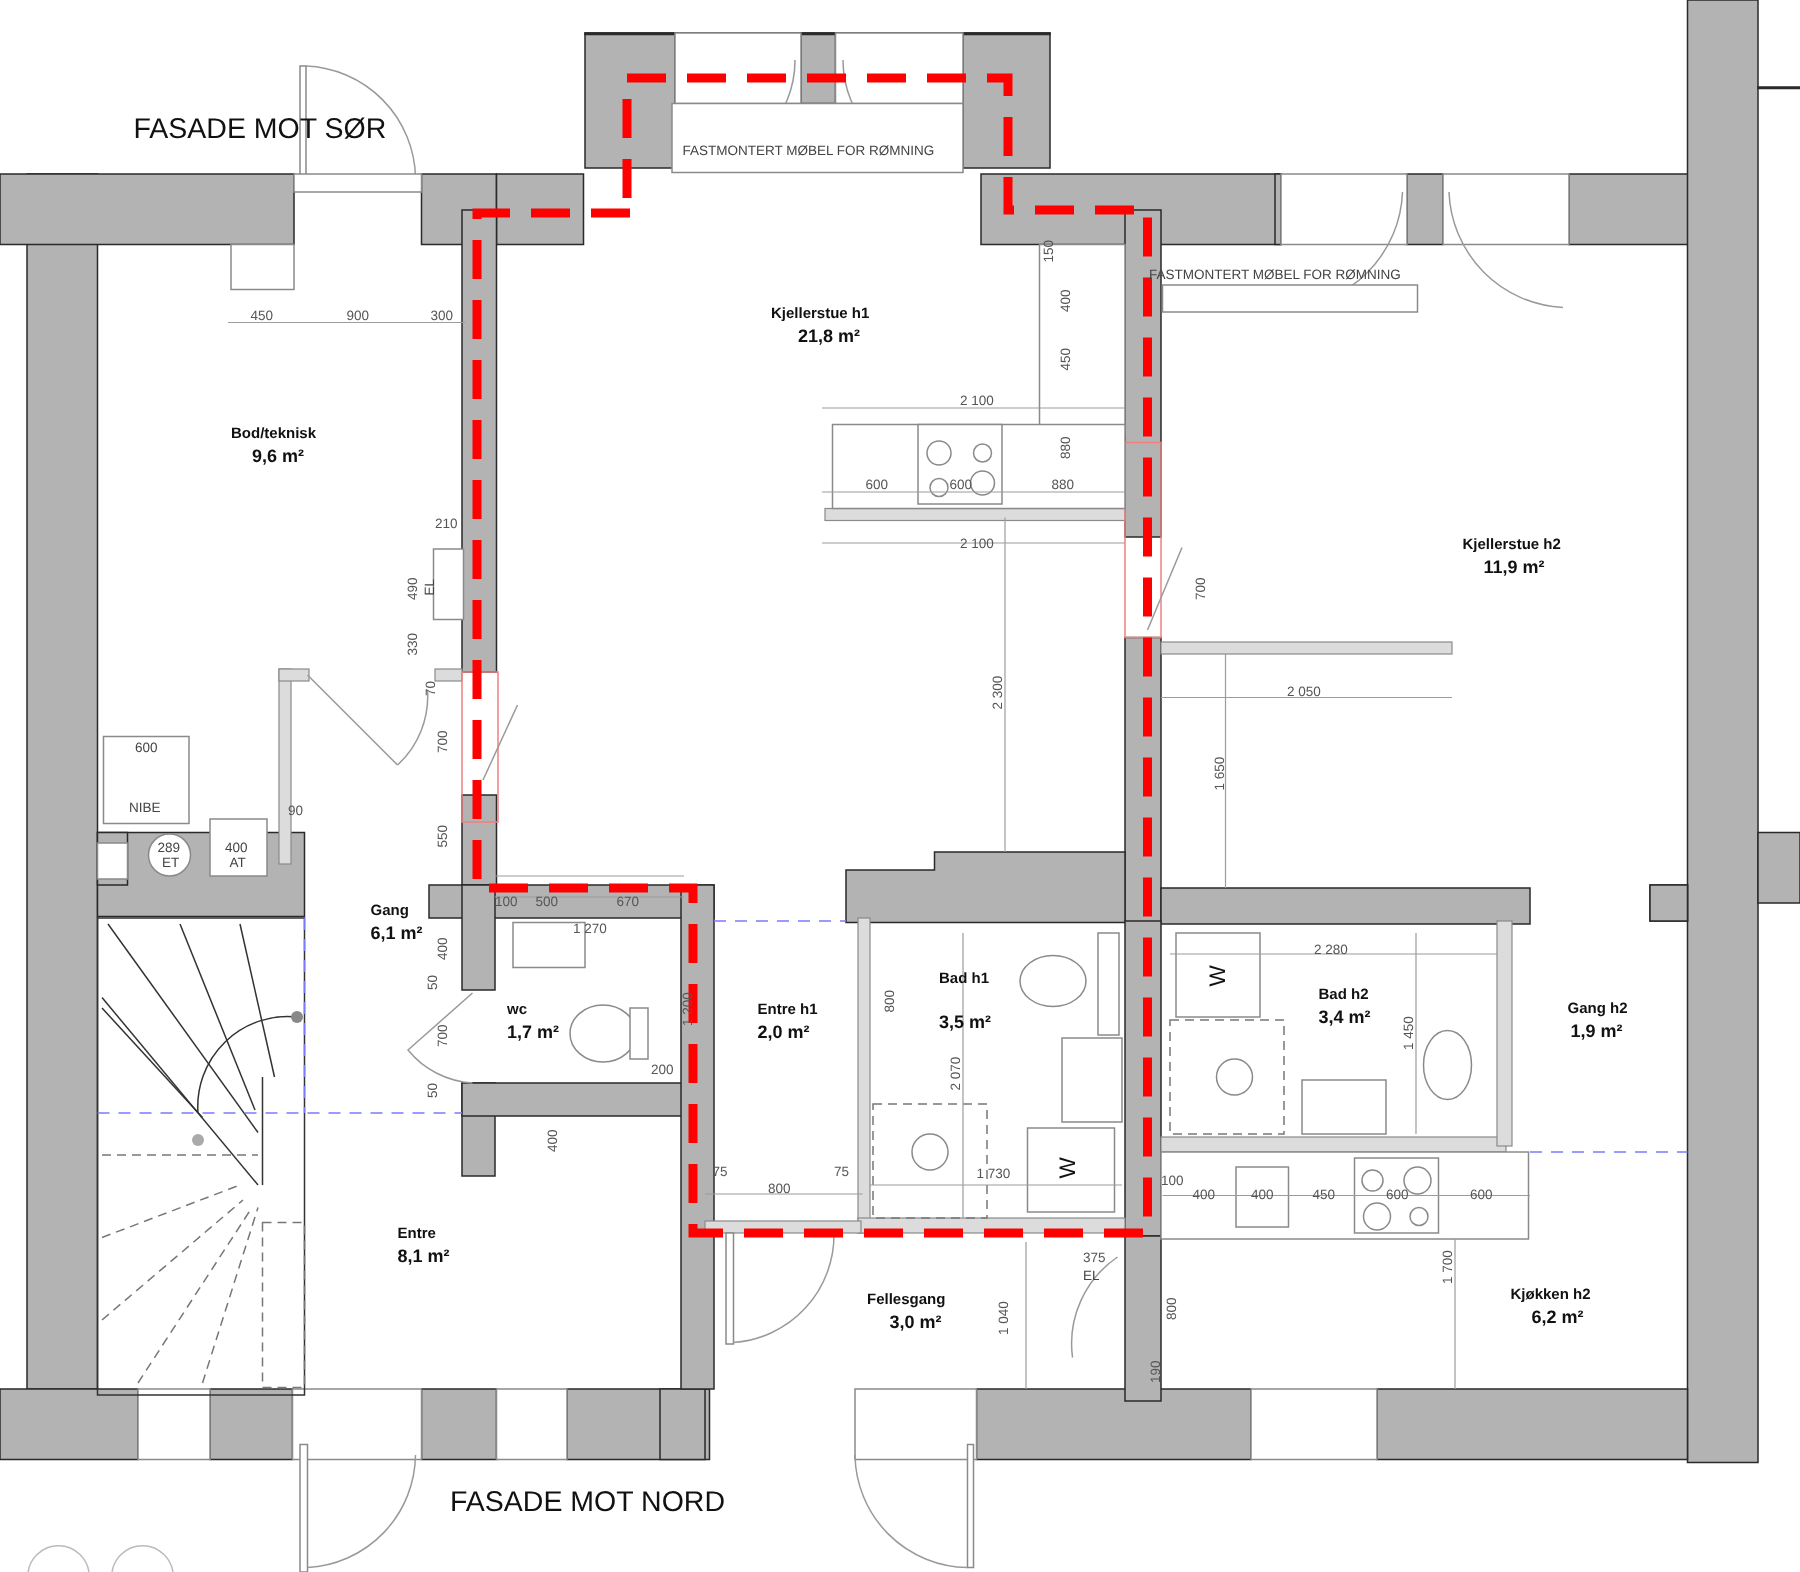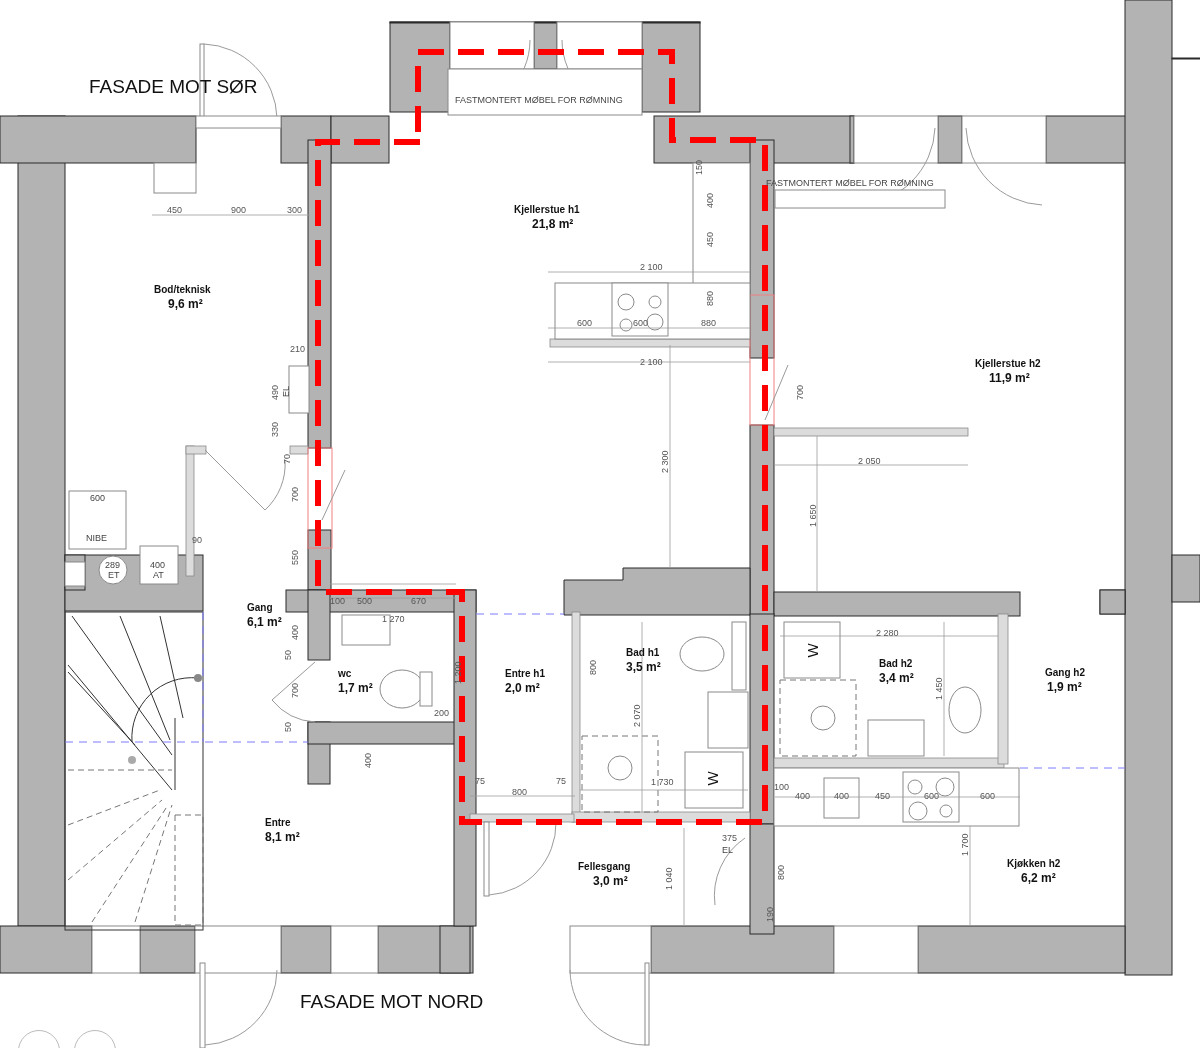--- a/index.html
+++ b/index.html
@@ -263,21 +263,21 @@
 <div class="lbl" style="left:338px;top:668px;">
   <div class="room-name">wc</div>
   <div class="room-area" style="margin-top:2px;">1,7 m²</div>
 </div>
 <div class="lbl" style="left:505px;top:668px;">
   <div class="room-name">Entre h1</div>
   <div class="room-area" style="margin-top:2px;">2,0 m²</div>
 </div>
 <div class="lbl" style="left:626px;top:647px;">
   <div class="room-name">Bad h1</div>
-  <div class="room-area" style="margin-top:2px;">3,5 m²</div>
+  <div class="room-area" style="margin-top:16px;">3,5 m²</div>
 </div>
 <div class="lbl" style="left:879px;top:658px;">
   <div class="room-name">Bad h2</div>
   <div class="room-area" style="margin-top:2px;">3,4 m²</div>
 </div>
 <div class="lbl" style="left:1045px;top:667px;">
   <div class="room-name">Gang h2</div>
   <div class="room-area" style="margin-left:2px;margin-top:2px;">1,9 m²</div>
 </div>
 <div class="lbl" style="left:265px;top:817px;">

